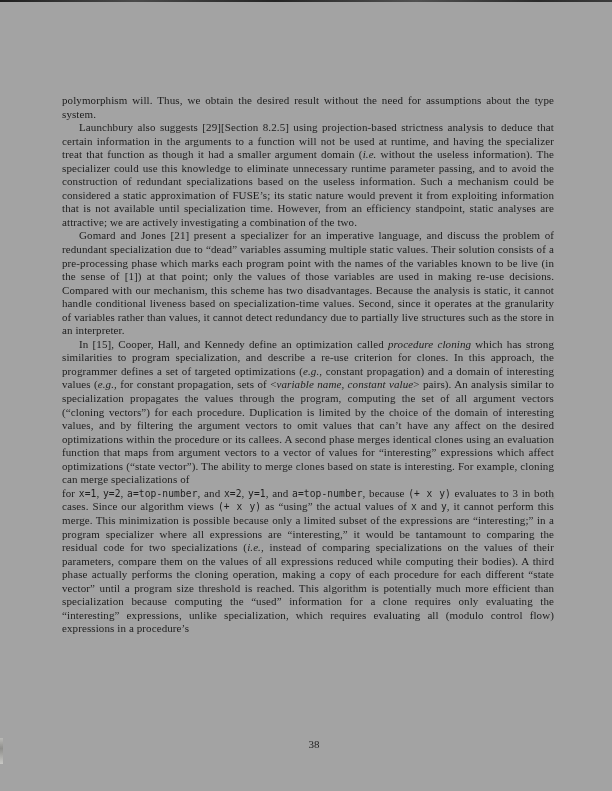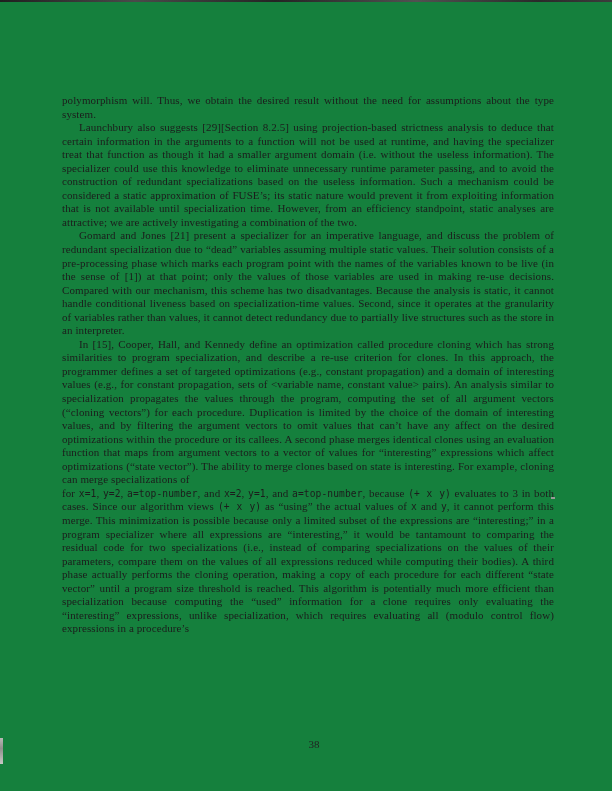--- a/index.html
+++ b/index.html
@@ -4,21 +4,21 @@
 <style>
   html, body {
     margin: 0;
     padding: 0;
     background: #e8e8e6;
   }
   .page {
     position: relative;
     width: 612px;
     height: 791px;
-    background: #15803d;
+    background: #a3a3a3;
     overflow: hidden;
     font-family: "Liberation Serif", serif;
     color: #1c1c1c;
   }
   .scan-top-edge {
     position: absolute;
     top: 0;
     left: 0;
     width: 612px;
     height: 2px;
@@ -52,20 +52,21 @@
   p.para {
     margin: 0;
     text-align: justify;
     -moz-text-align-last: left;
     text-align-last: left;
   }
   p.para.indent {
     text-indent: 17px;
   }
   .it {
+    font-style: italic;
   }
   .mono {
     font-family: "DejaVu Sans Mono", monospace;
     font-size: 9.6px;
     margin-top: 48px;
   }
   .codeline {
     font-family: "DejaVu Sans Mono", monospace;
     font-size: 9.6px;
     letter-spacing: 0.2px;

